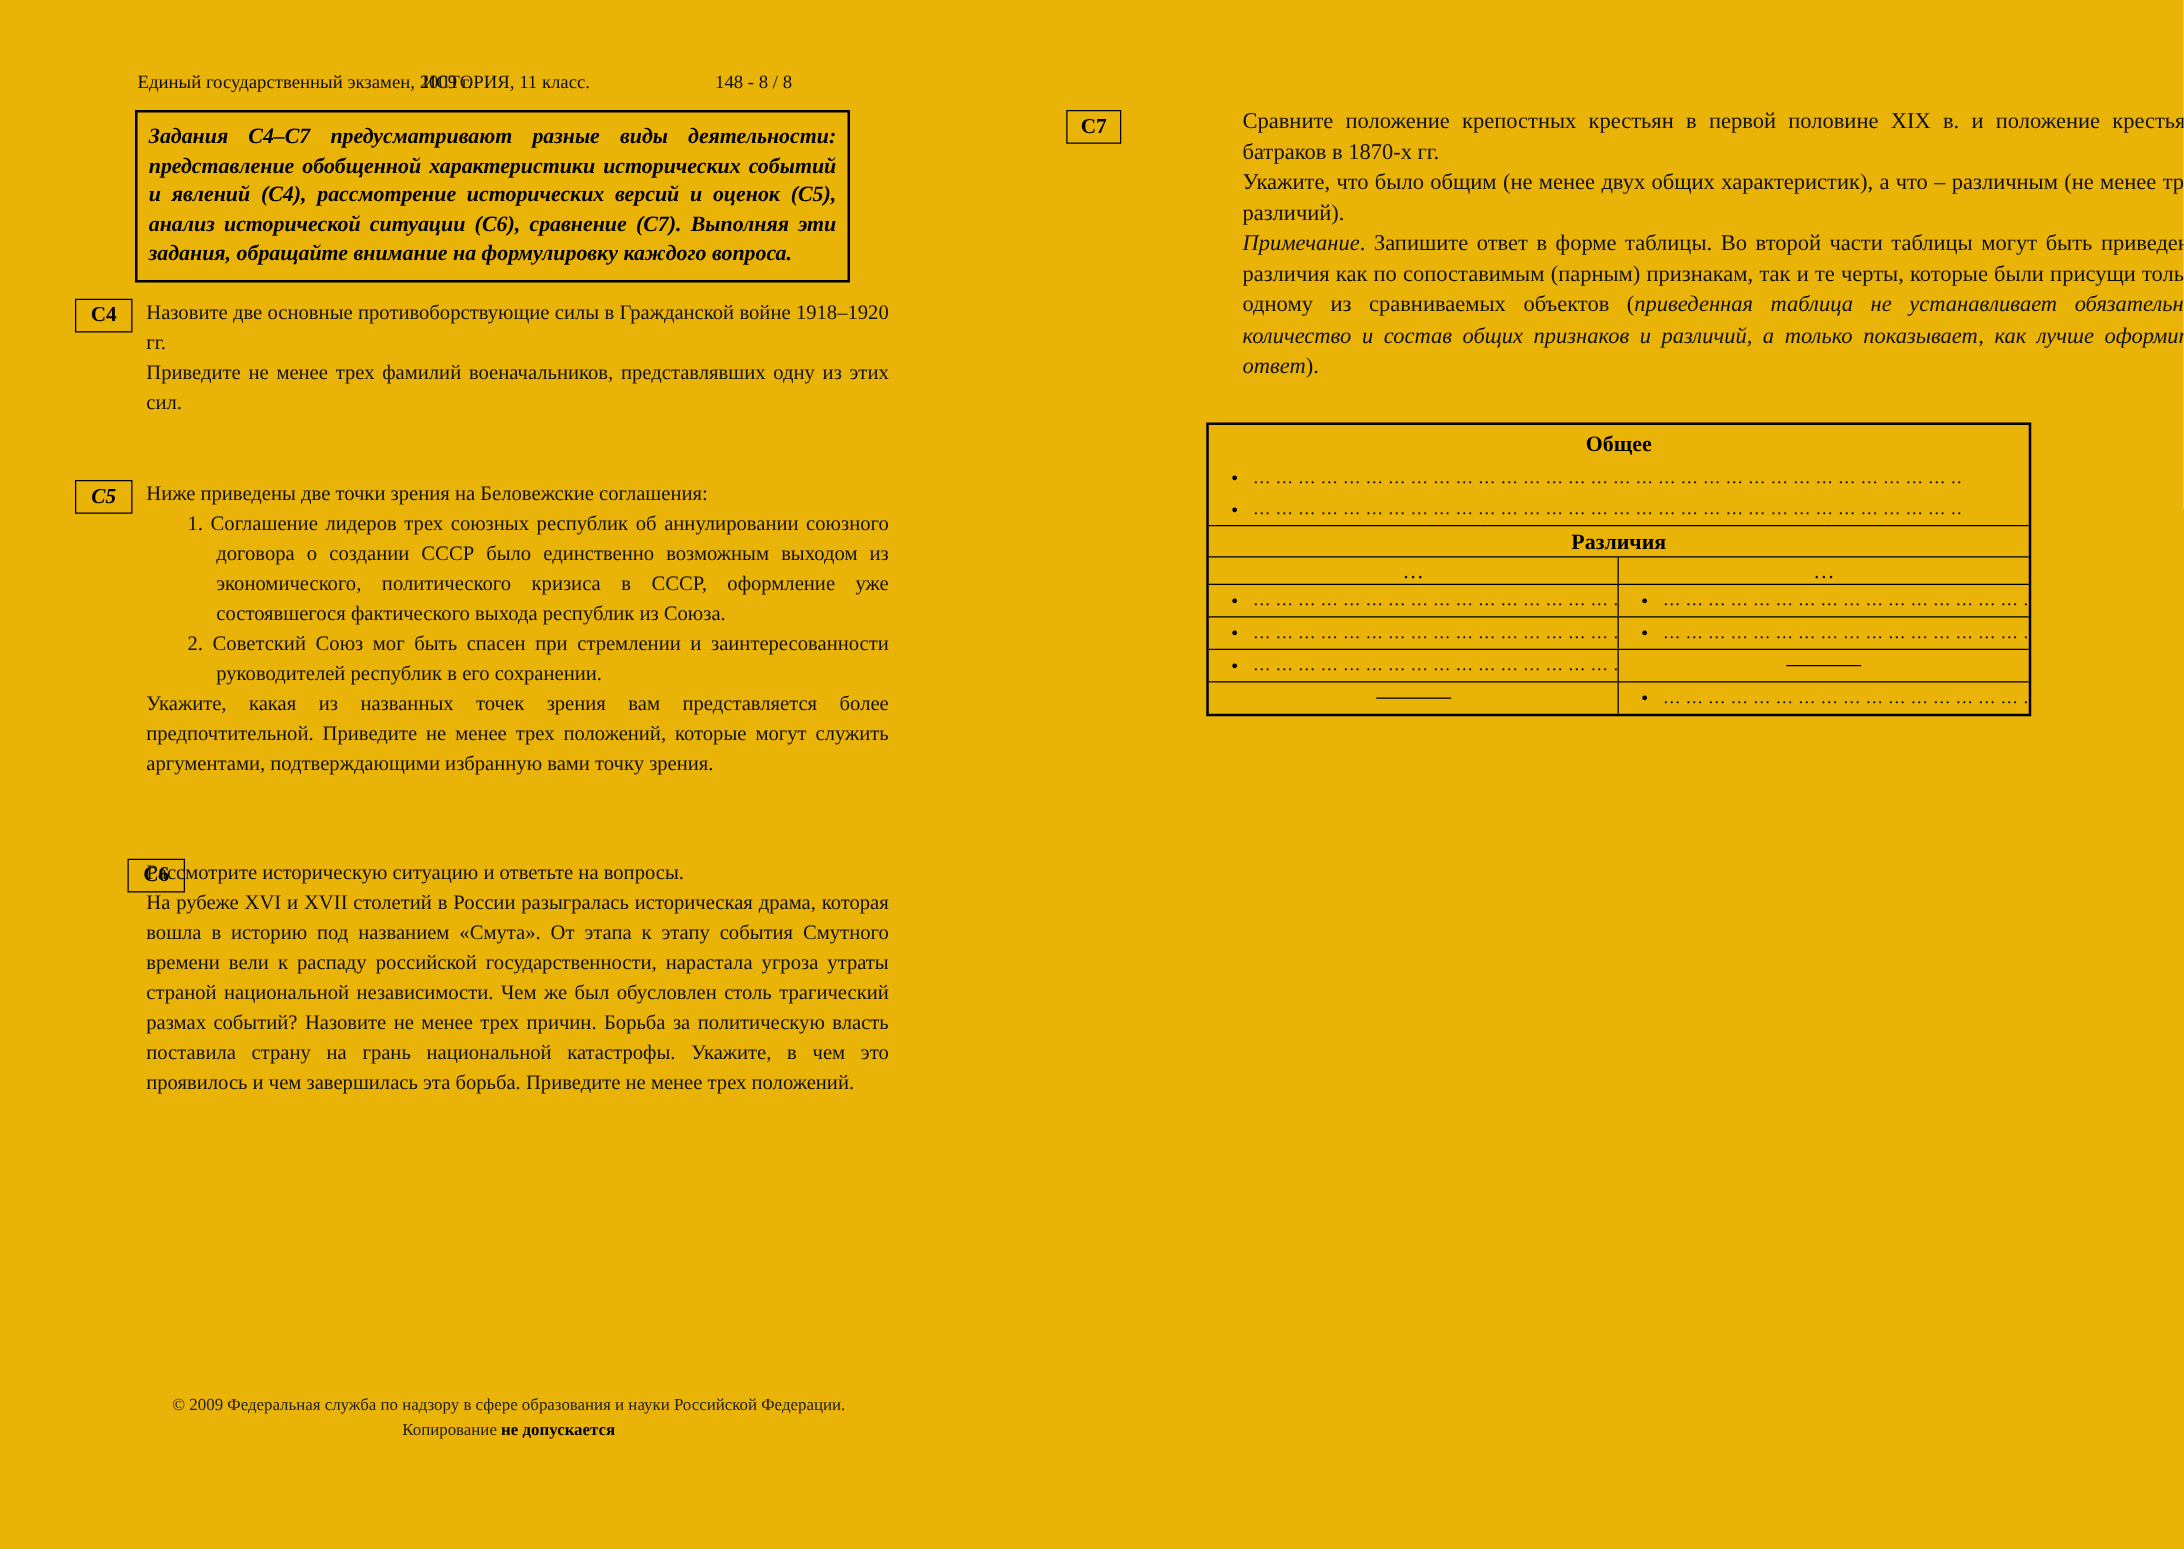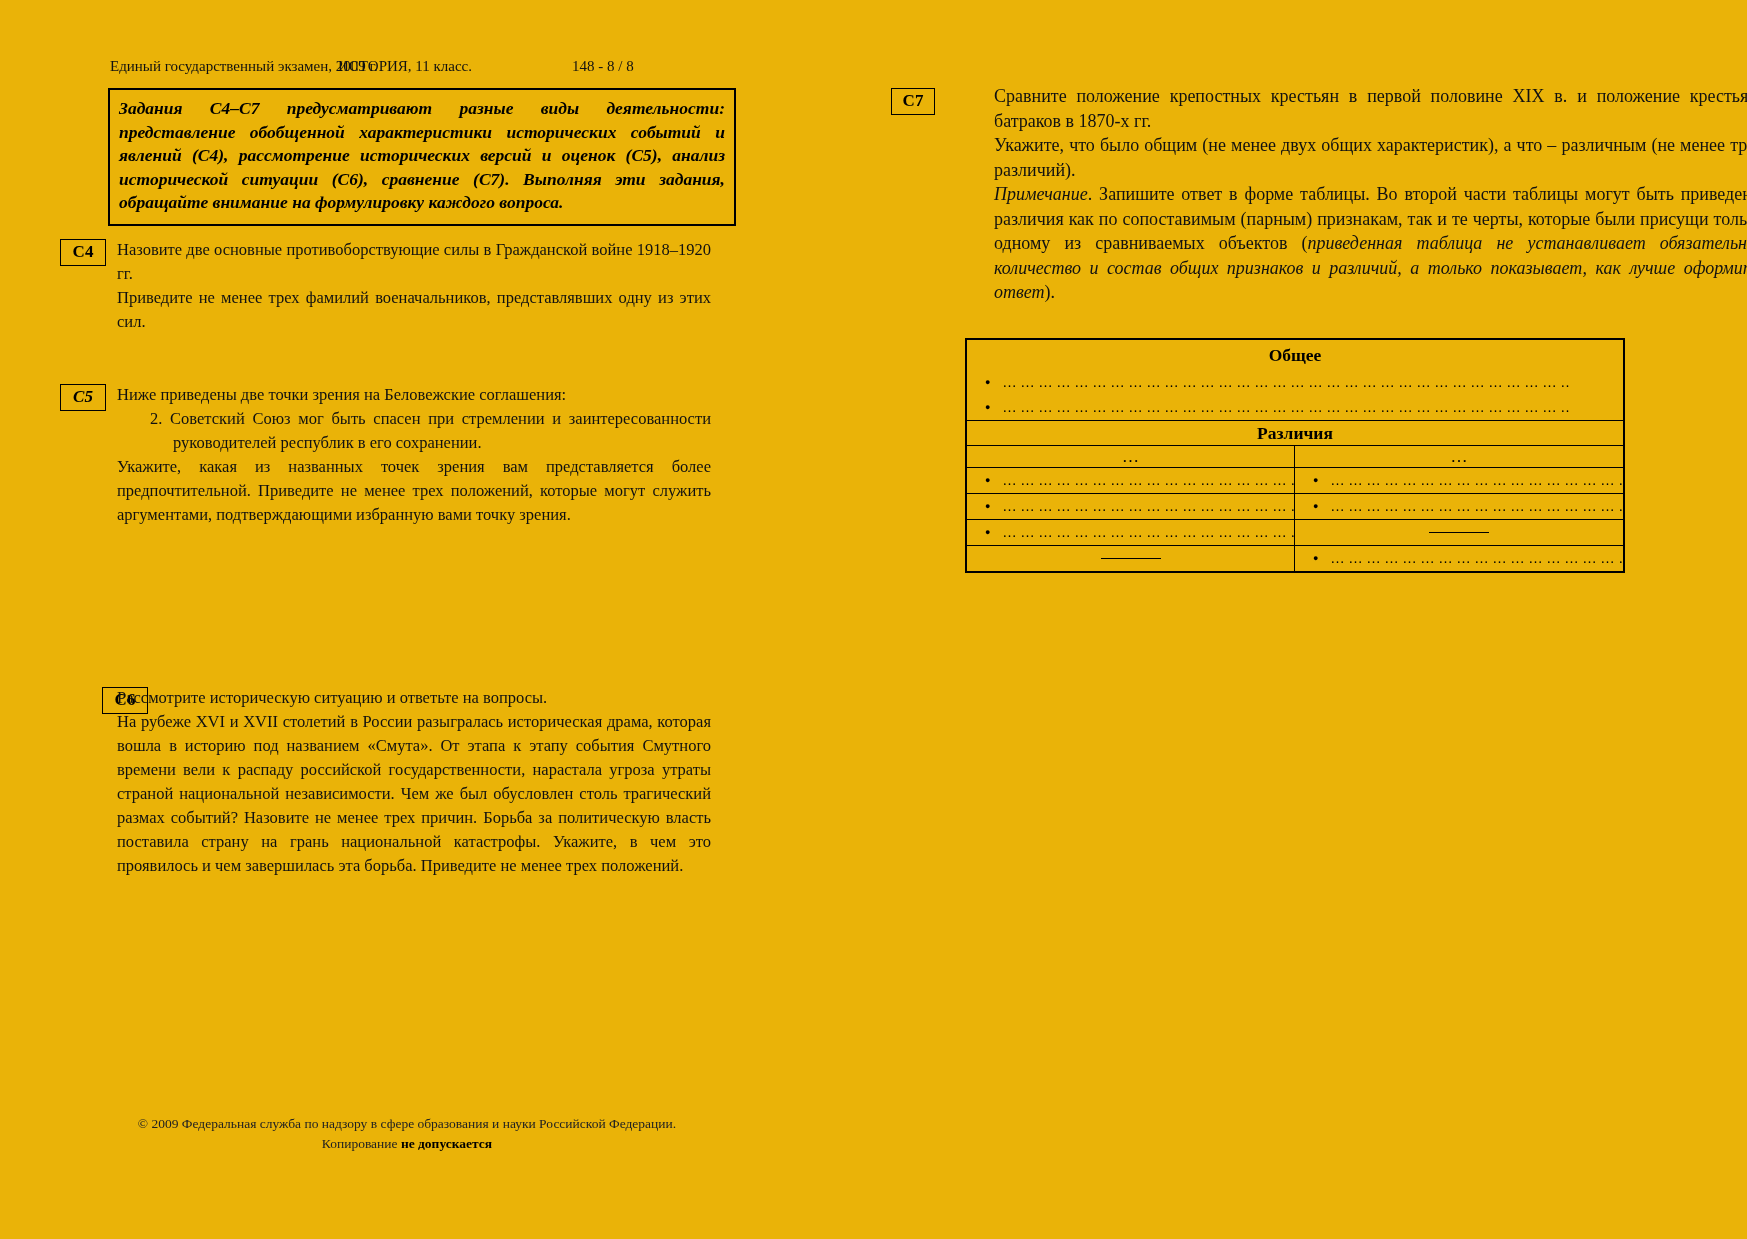--- a/index.html
+++ b/index.html
@@ -7,21 +7,21 @@
     position:relative;width:1747px;height:1239px;background:#eab308;
     font-family:"Liberation Serif", serif;color:#111;overflow:hidden;
   }
   
   .hdr{position:absolute;left:110px;top:58px;width:620px;height:20px;font-size:15px;white-space:nowrap;}
   .h-exam{position:absolute;left:0;top:0;}
   .h-subj{position:absolute;left:228px;top:0;}
   .h-page{position:absolute;left:462px;top:0;}
   
   .ibox{
-    position:absolute;left:108px;top:88px;width:628px;box-sizing:border-box;
+    position:absolute;left:108px;top:88px;width:572px;box-sizing:border-box;
     border:2.2px solid #000;padding:7px 9px 9px 9px;
     font-weight:bold;font-style:italic;font-size:17.5px;line-height:23.5px;
     text-align:justify;color:#000;
   }
   
   .tlabel{
     position:absolute;width:46px;height:27px;box-sizing:border-box;border:1.8px solid #000;
     font-weight:bold;font-size:17px;text-align:center;line-height:24px;color:#000;
   }
   
@@ -76,31 +76,32 @@
 
   <div class="tlabel" style="left:60px;top:239px;">С4</div>
   <div class="ttext c4">
     <p class="just">Назовите две основные противоборствующие силы в Гражданской войне 1918–1920 гг.</p>
     <p class="just">Приведите не менее трех фамилий военачальников, представлявших одну из этих сил.</p>
   </div>
 
   <div class="tlabel" style="left:60px;top:384px;font-style:italic;">С5</div>
   <div class="ttext c5">
     <p>Ниже приведены две точки зрения на Беловежские соглашения:</p>
+    <p class="item">1. Соглашение лидеров трех союзных республик об аннулировании союзного договора о создании СССР было единственно возможным выходом из экономического, политического кризиса в СССР, оформление уже состоявшегося фактического выхода республик из Союза.</p>
     <p class="item">2. Советский Союз мог быть спасен при стремлении и заинтересованности руководителей республик в его сохранении.</p>
     <p class="just">Укажите, какая из названных точек зрения вам представляется более предпочтительной. Приведите не менее трех положений, которые могут служить аргументами, подтверждающими избранную вами точку зрения.</p>
   </div>
 
   <div class="tlabel" style="left:60px;top:687px;margin-left:42px;">С6</div>
   <div class="ttext c6">
     <p>Рассмотрите историческую ситуацию и ответьте на вопросы.</p>
     <p class="just">На рубеже XVI и XVII столетий в России разыгралась историческая драма, которая вошла в историю под названием «Смута». От этапа к этапу события Смутного времени вели к распаду российской государственности, нарастала угроза утраты страной национальной независимости. Чем же был обусловлен столь трагический размах событий? Назовите не менее трех причин. Борьба за политическую власть поставила страну на грань национальной катастрофы. Укажите, в чем это проявилось и чем завершилась эта борьба. Приведите не менее трех положений.</p>
   </div>
 
-  <div class="tlabel" style="left:891px;top:88px;width:44px;">С7</div>
+  <div class="tlabel" style="left:853px;top:88px;width:44px;">С7</div>
   <div class="ttext c7">
     <p class="just">Сравните положение крепостных крестьян в первой половине XIX в. и положение крестьян-батраков в 1870-х гг.</p>
     <p class="just">Укажите, что было общим (не менее двух общих характеристик), а что – различным (не менее трех различий).</p>
     <p class="just"><span class="it">Примечание</span><span>. Запишите ответ в форме таблицы. Во второй части таблицы могут быть приведены различия как по сопоставимым (парным) признакам, так и те черты, которые были присущи только одному из сравниваемых объектов (</span><span class="it">приведенная таблица не устанавливает обязательное количество и состав общих признаков и различий, а только показывает, как лучше оформить ответ</span><span>).</span></p>
   </div>
 
   <div class="atable">
     <div class="trow thead h30">Общее</div>
     <div class="trow h25 pad-r">
       <span class="bullet">●</span>

